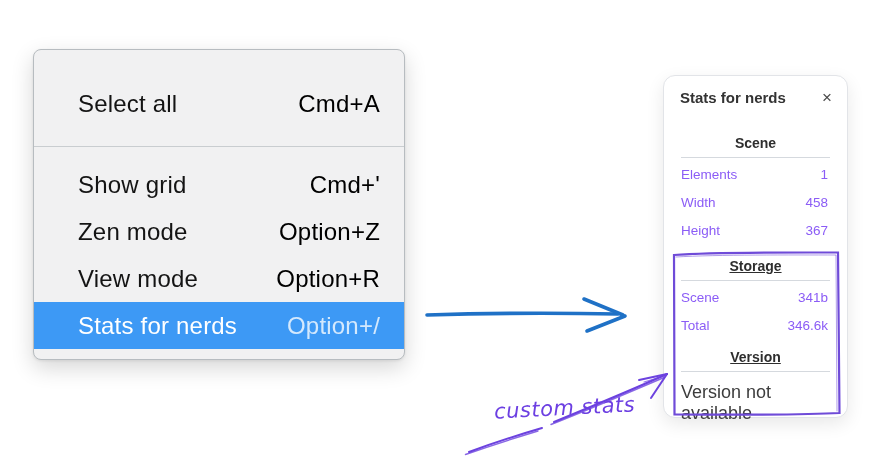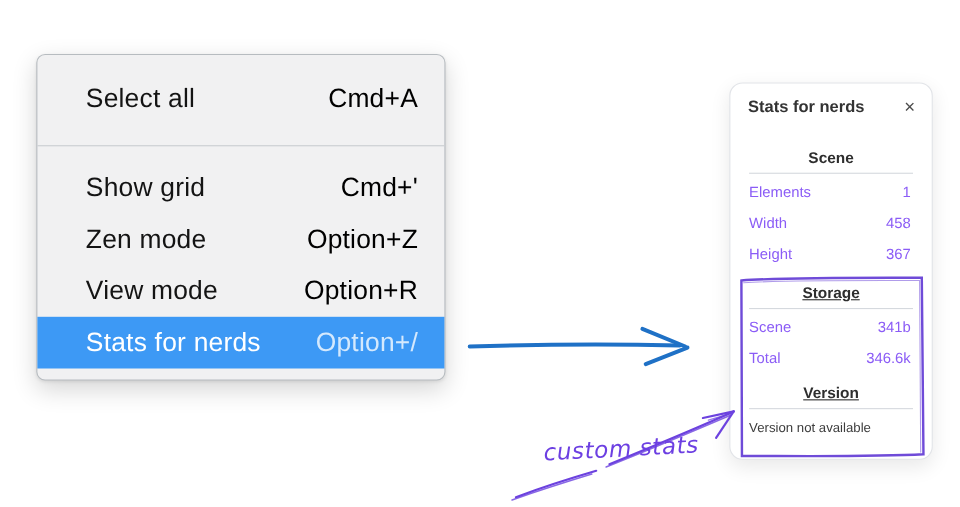--- a/index.html
+++ b/index.html
@@ -13,21 +13,21 @@
   .screen { position: absolute; inset: 0; }
 
   
   .menu {
     position: absolute; left: 33px; top: 49px; width: 372px;
     box-sizing: border-box;
     background: #f1f1f2;
     border: 1px solid #b7bcc0;
     border-radius: 8px;
     box-shadow: 0 8px 22px rgba(0,0,0,.16), 0 1px 3px rgba(0,0,0,.08);
-    padding: 6px 0 10px 0;
+    padding: 20px 0 10px 0;
     text-align: right;
   }
   .menu-item {
     display: flex; justify-content: space-between; align-items: center;
     height: 47px; padding: 0 24px 0 44px;
     font-size: 24px; color: #141414;
     letter-spacing: 0.2px;
   }
   .menu-item.row-first { height: 68px; }
   .menu-item .shortcut { color: #000000; }
@@ -60,21 +60,21 @@
   }
   .st-scene   { margin-top: 29px; }
   .st-storage { margin-top: 13px; text-decoration: underline; }
   .st-version { margin-top: 9px; text-decoration: underline; }
   .sep { height: 1px; background: #d5d9de; margin: 6px 17px 3px 17px; }
   .rows { padding: 0 19px 0 17px; }
   .stat-row {
     display: flex; justify-content: space-between;
     font-size: 13.5px; line-height: 28px; color: #8b5cf6;
   }
-  .version-note { font-size: 12px; padding: 7px 17px 0 17px; color: #3d3d3d; }
+  .version-note { font-size: 18px; padding: 7px 17px 0 17px; color: #3d3d3d; }
 
   
   .overlay-svg { position: absolute; pointer-events: none; }
   .custom-stats-text {
     position: absolute; left: 494px; top: 396px;
     font-family: "DejaVu Sans", sans-serif;
     font-style: italic;
     font-size: 21px; color: #6c3fe2;
     letter-spacing: 0.5px;
     transform: rotate(-3deg);

